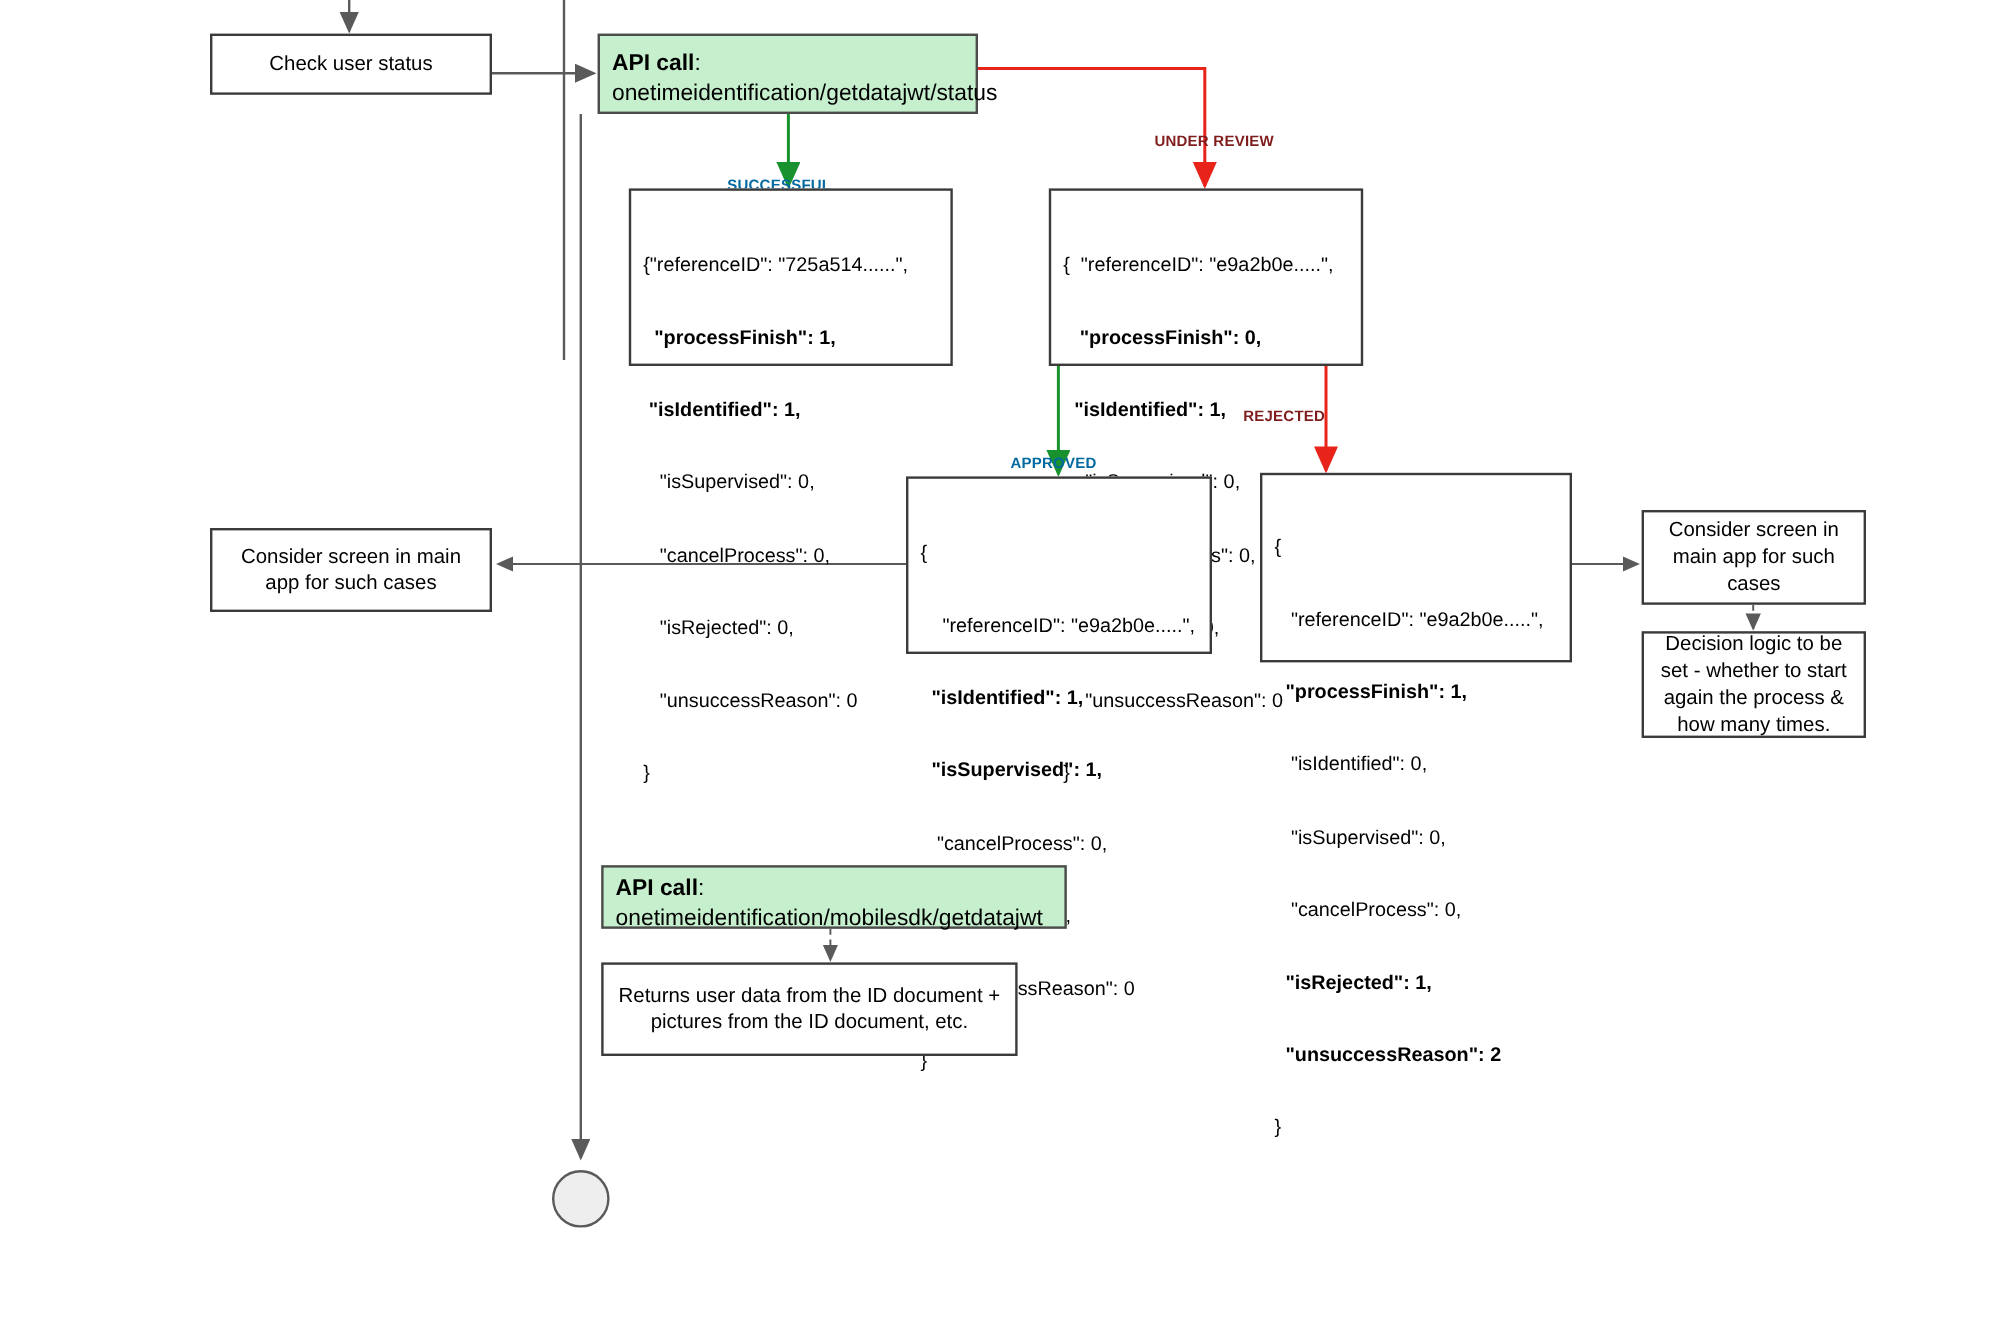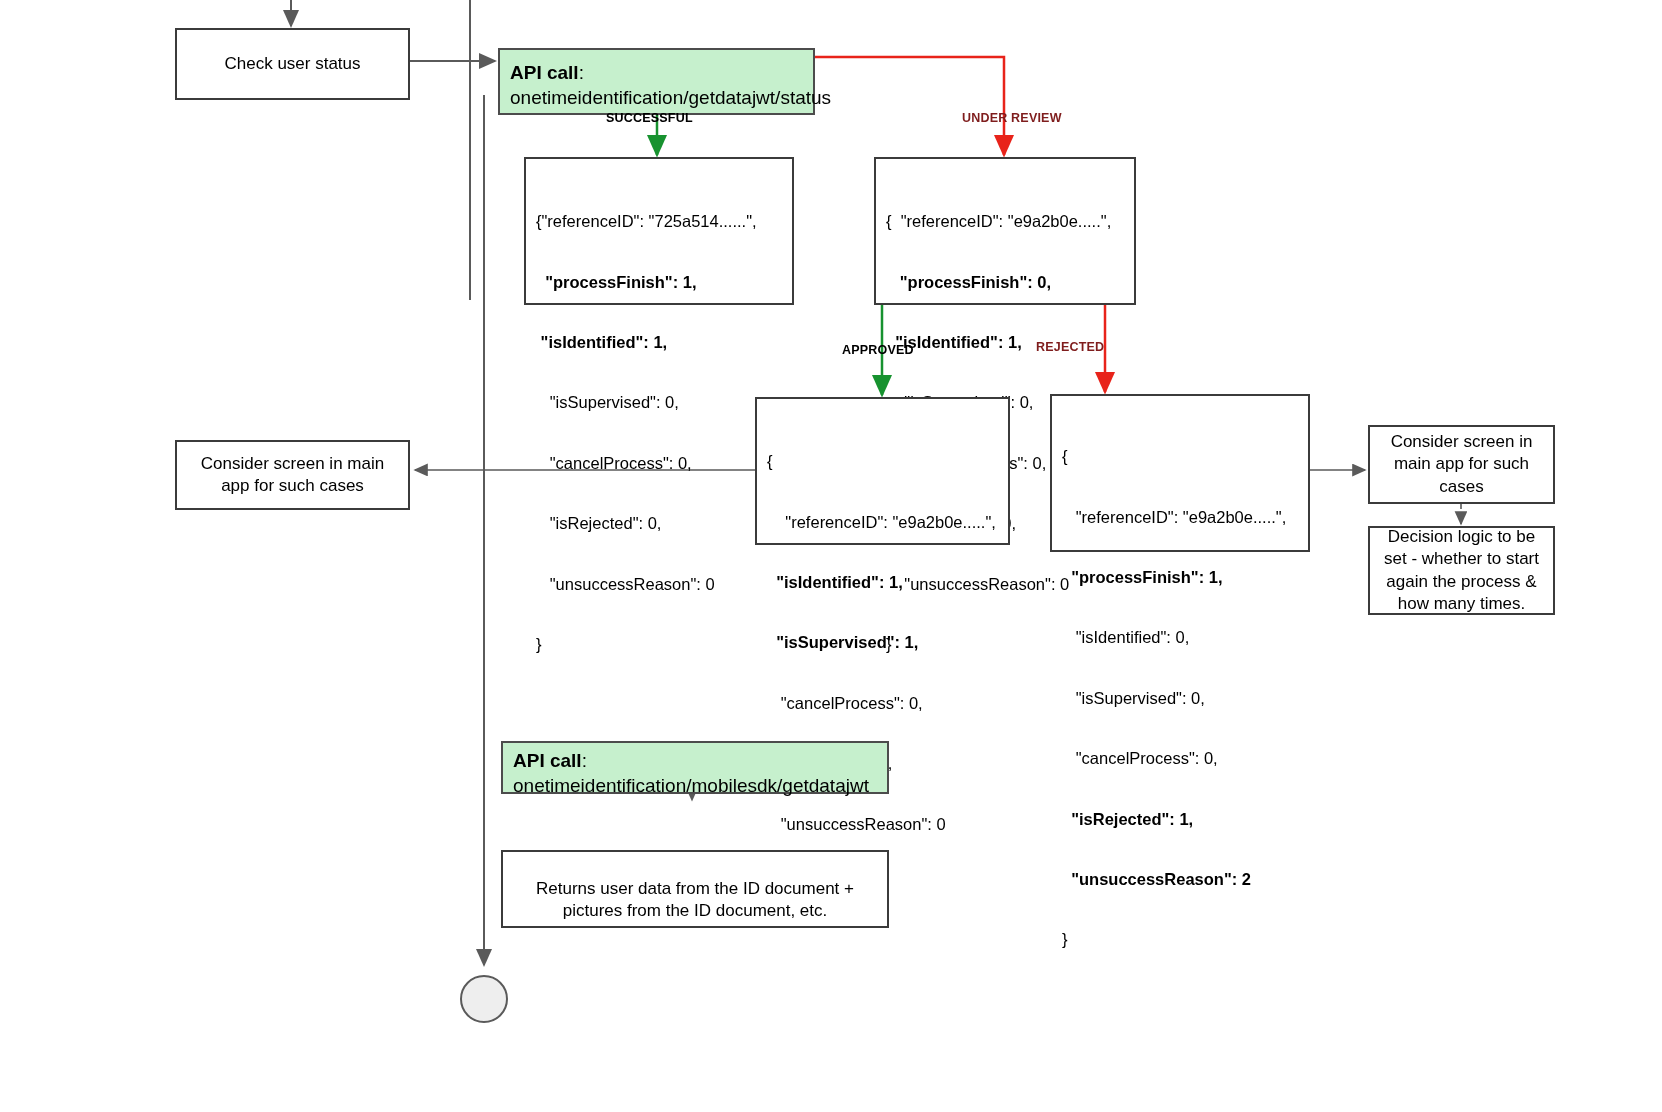--- a/index.html
+++ b/index.html
@@ -41,21 +41,20 @@
     padding: 4px 8px;
   }
   .node.api {
     background: #c6f0cd;
     border: 2px solid #4c4c4c;
     display: block;
     text-align: left;
     padding: 10px 10px 10px 10px;
     font-size: 19px;
     line-height: 1.32;
-    margin-top: 20px;
   }
   .node.api .api-label {
     font-weight: bold;
   }
   .node.json {
     display: block;
     text-align: left;
     font-size: 16.5px;
     line-height: 1.22;
     padding: 12px 10px 8px 10px;
@@ -68,21 +67,21 @@
   .json-line.b {
     font-weight: bold;
   }
   .edge-label {
     position: absolute;
     font-size: 12.5px;
     font-weight: bold;
     letter-spacing: 0.2px;
     white-space: nowrap;
   }
-  .edge-label.green { color: #000000; }
+  .edge-label.green { color: #0369a1; margin-top: 36px; }
   .edge-label.red { color: #7f1d1d; }
   .end-node {
     position: absolute;
     width: 48px;
     height: 48px;
     border-radius: 50%;
     border: 2px solid #5a5a5a;
     background: #eeeeee;
     box-sizing: border-box;
   }
@@ -123,21 +122,21 @@
 
     <path d="M755,470 L415,470" stroke="#5a5a5a" stroke-width="1.6" fill="none" marker-end="url(#arrow-dark)"></path>
 
     <path d="M1310,470 L1365,470" stroke="#5a5a5a" stroke-width="1.6" fill="none" marker-end="url(#arrow-dark)"></path>
 
     <path d="M1461,504 L1461,524" stroke="#5a5a5a" stroke-width="1.6" fill="none" stroke-dasharray="5,4" marker-end="url(#arrow-dark)"></path>
 
     <path d="M692,774 L692,800" stroke="#5a5a5a" stroke-width="1.6" fill="none" stroke-dasharray="5,4" marker-end="url(#arrow-dark)"></path>
   </svg>
 
-  <div class="node" style="left:175px; top:28px; width:235px; height:72px;">
+  <div class="node" style="left:175px; top:28px; width:235px; height:51px;">
     <span>Check user status</span>
   </div>
 
   <div class="node api" style="left:498px; top:28px; width:317px; height:67px;">
     <div><span class="api-label">API call</span><span>:</span></div>
     <div>onetimeidentification/getdatajwt/status</div>
   </div>
 
   <div class="edge-label green" style="left:606px; top:111px;">SUCCESSFUL</div>
 
@@ -202,19 +201,19 @@
 
   <div class="node" style="left:1368px; top:526px; width:187px; height:89px;">
     <span>Decision logic to be set - whether to start again the process &amp; how many times.</span>
   </div>
 
   <div class="node api" style="left:501px; top:721px; width:388px; height:53px; padding-top:5px;">
     <div><span class="api-label">API call</span><span>:</span></div>
     <div>onetimeidentification/mobilesdk/getdatajwt</div>
   </div>
 
-  <div class="node" style="left:501px; top:850px; width:388px; height:78px; font-size:17px;align-items:flex-end;">
+  <div class="node" style="left:501px; top:802px; width:347px; height:78px; font-size:17px;">
     <span>Returns user data from the ID document + pictures from the ID document, etc.</span>
   </div>
 
   <div class="end-node" style="left:460px; top:975px;"></div>
 
 </div>
 
 </body></html>

